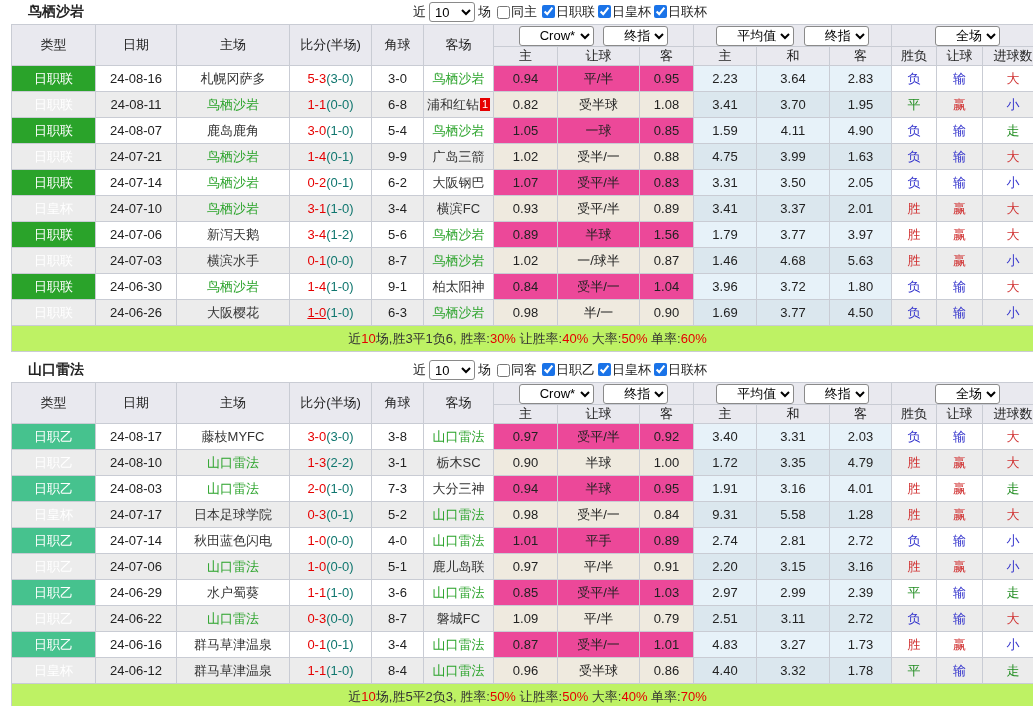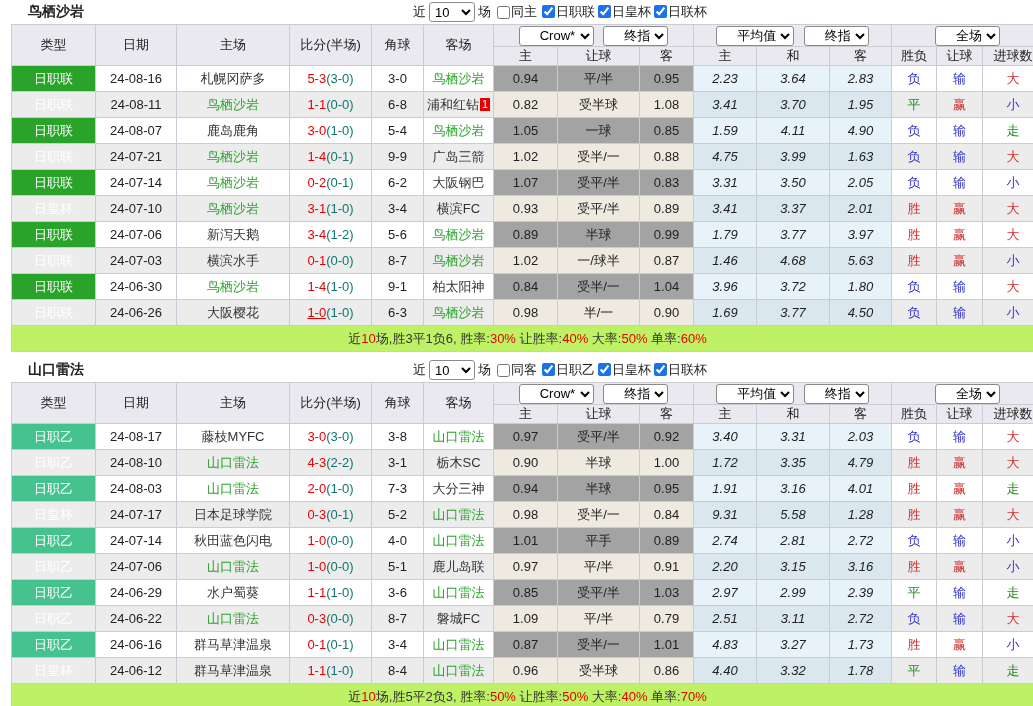--- a/index.html
+++ b/index.html
@@ -20,23 +20,23 @@
 
   
   table.tbl{border-collapse:collapse;table-layout:fixed;width:1032px;margin-left:11px;}
   .tbl th,.tbl td{border:1px solid #c9ccd4;height:25px;padding:0;text-align:center;overflow:hidden;white-space:nowrap;}
   .tbl thead th{background:#e9e9ef;font-weight:normal;color:#222;}
   .tbl thead tr.hrowA th{height:21px;}
   .tbl thead tr.hrowB th{height:17px;}
   .hsel{background:#e9e9ef;}
   .hsel select{margin:0 3px;padding-left:16px;}
   .tbl tbody tr:nth-child(even) td{background:#ececec;}
-  .tbl td.c-cream{background:#a3a3a3;}
+  .tbl td.c-cream{background:#ec4899;}
   .tbl tbody tr:nth-child(even) td.c-cream{background:#efeadf;}
-  .tbl td.c-blue{background:#e7f2f9;font-style:italic;}
+  .tbl td.c-blue{background:#e7f2f9;}
   .tbl tbody tr:nth-child(even) td.c-blue{background:#dbe7ee;}
 
   .tbl td.badge-j1{background:#2aa32a;color:#fff;}
   .tbl td.badge-j2{background:#46c28e;color:#fff;}
   .tbl td.badge-cup{background:#1b5106;color:#fff;}
 
   .team{color:#333;}
   .team.self{color:#2aa32a;}
   .score{color:#e60000;}
   .score.u{text-decoration:underline;}
@@ -233,21 +233,21 @@
           </tr>
           <tr>
             <td class="badge-j1">日职联</td>
             <td>24-07-06</td>
             <td class="team">新泻天鹅</td>
             <td><span class="score">3-4</span><span class="half">(1-2)</span></td>
             <td>5-6</td>
             <td class="team self">鸟栖沙岩</td>
             <td class="c-cream">0.89</td>
             <td class="c-cream">半球</td>
-            <td class="c-cream">0.99</td>
+            <td class="c-cream">1.56</td>
             <td class="c-blue">1.79</td>
             <td class="c-blue">3.77</td>
             <td class="c-blue">3.97</td>
             <td class="res-red">胜</td>
             <td class="res-red">赢</td>
             <td class="res-red">大</td>
           </tr>
           <tr>
             <td class="badge-j1">日职联</td>
             <td>24-07-03</td>
@@ -396,21 +396,21 @@
             <td class="c-blue">3.31</td>
             <td class="c-blue">2.03</td>
             <td class="res-blue">负</td>
             <td class="res-blue">输</td>
             <td class="res-red">大</td>
           </tr>
           <tr>
             <td class="badge-j2">日职乙</td>
             <td>24-08-10</td>
             <td class="team self">山口雷法</td>
-            <td><span class="score">4-3</span><span class="half">(2-2)</span></td>
+            <td><span class="score">1-3</span><span class="half">(2-2)</span></td>
             <td>3-1</td>
             <td class="team">栃木SC</td>
             <td class="c-cream">0.90</td>
             <td class="c-cream">半球</td>
             <td class="c-cream">1.00</td>
             <td class="c-blue">1.72</td>
             <td class="c-blue">3.35</td>
             <td class="c-blue">4.79</td>
             <td class="res-red">胜</td>
             <td class="res-red">赢</td>

